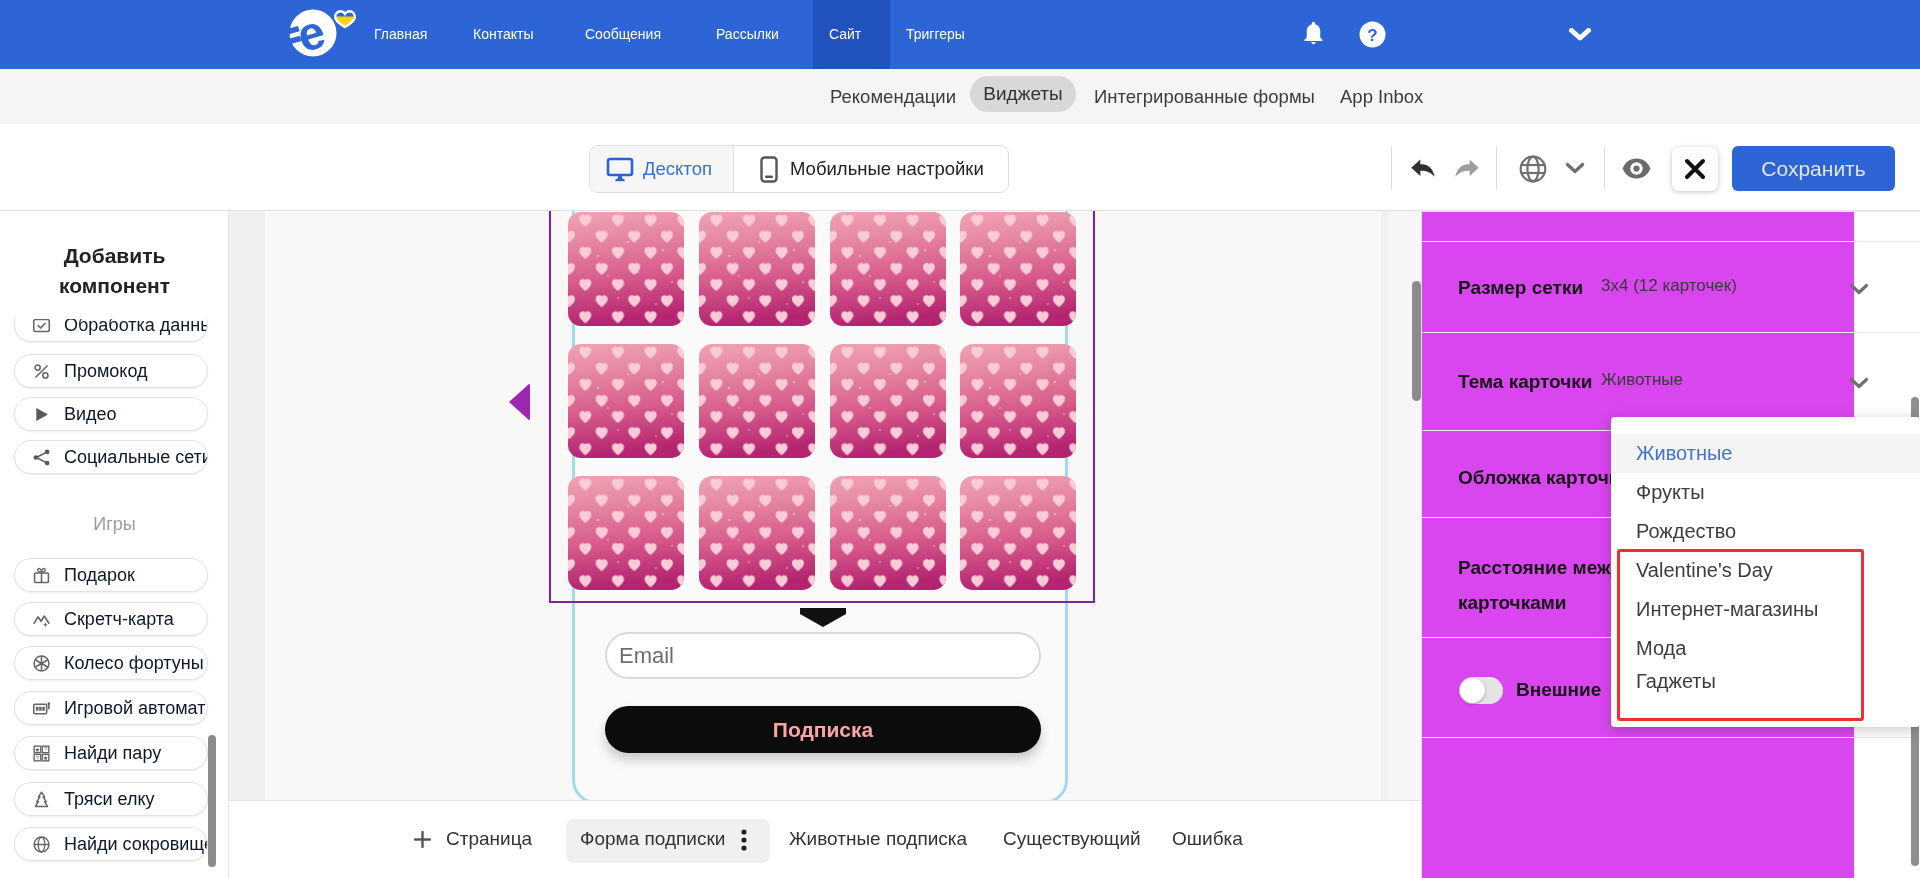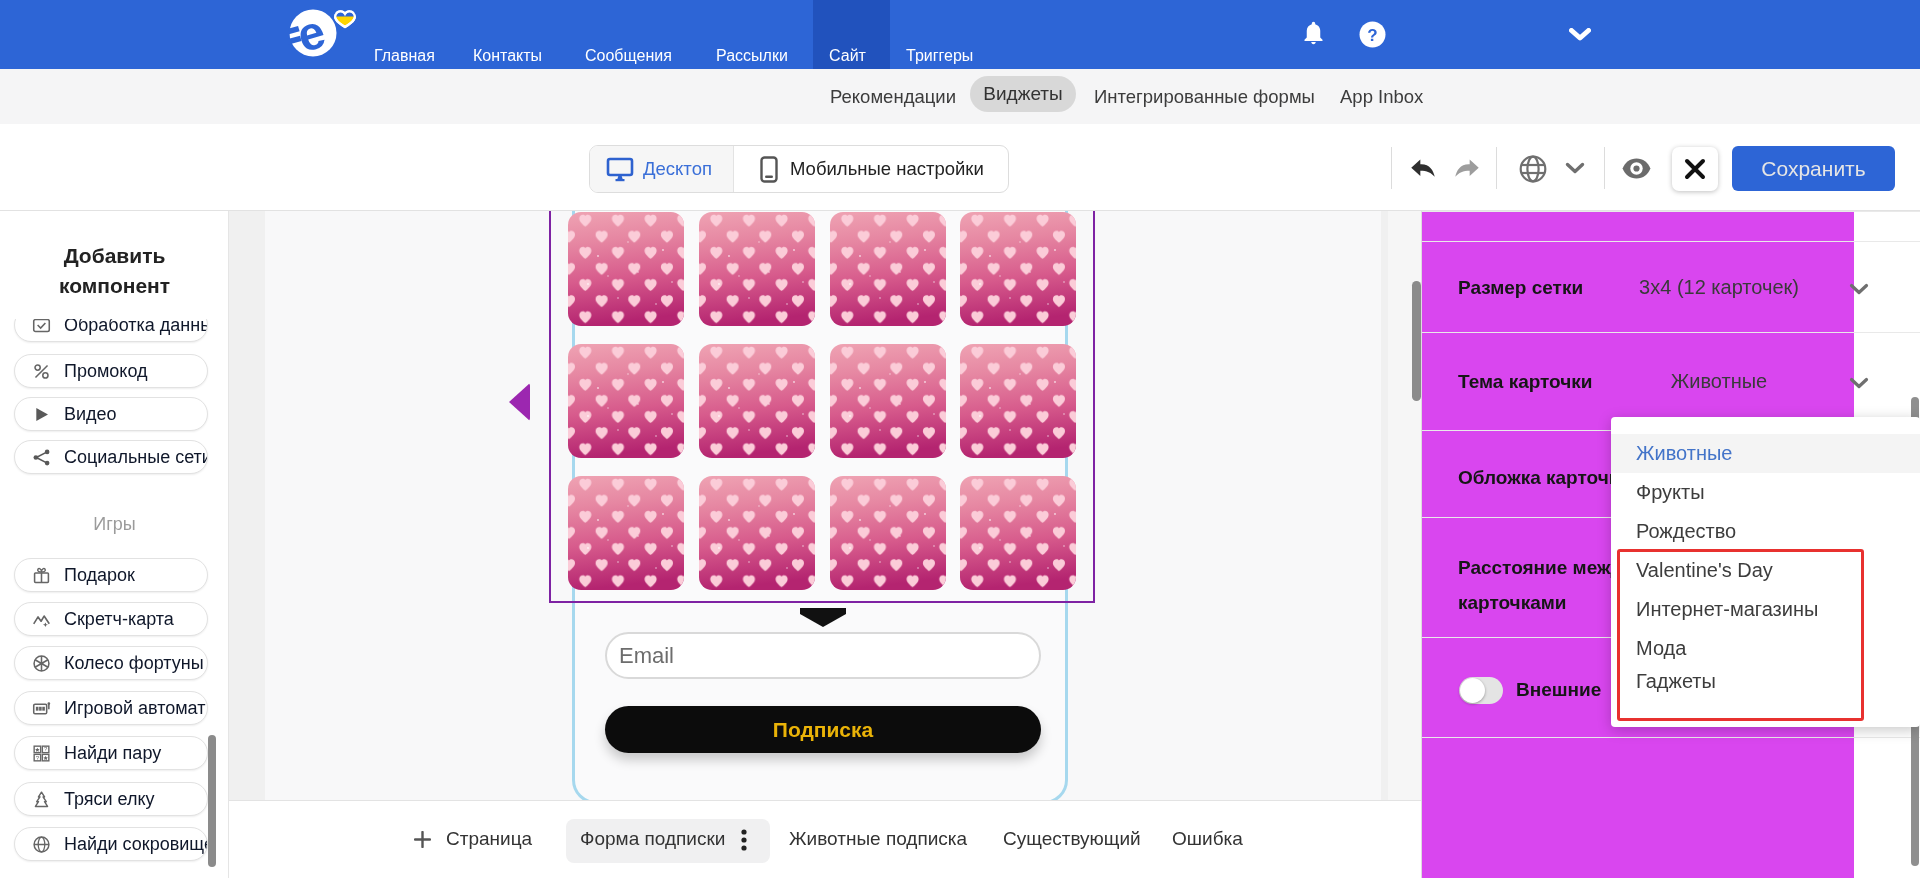--- a/index.html
+++ b/index.html
@@ -1,19 +1,19 @@
 <!DOCTYPE html>
 <html><head>
 <meta charset="utf-8">
 <style>
 * { margin:0; padding:0; box-sizing:border-box; }
 html,body { width:1920px; height:878px; overflow:hidden; font-family:"Liberation Sans", sans-serif; background:#fff; }
 .abs { position:absolute; }
 #topbar { position:absolute; left:0; top:0; width:1920px; height:69px; background:#2d65d6; }
-.navitem { position:absolute; top:0; height:69px; line-height:69px; color:#fff; font-size:16px;margin-top:21px; }
+.navitem { position:absolute; top:0; height:69px; line-height:69px; color:#fff; font-size:14px; }
 #siteactive { position:absolute; left:813px; top:0; width:77px; height:69px; background:#2152bd; }
 #subbar { position:absolute; left:0; top:69px; width:1920px; height:55px; background:#f5f5f6; }
 .subtab { position:absolute; top:0; height:55px; line-height:55px; color:#3c3c3c; font-size:18.5px; }
 #widpill { position:absolute; left:970px; top:7px; width:106px; height:36px; background:#d8d8d8; border-radius:18px; text-align:center; line-height:36px; font-size:19px; color:#333; }
 #toolbar { position:absolute; left:0; top:127px; width:1920px; height:84px; background:#fff; border-bottom:1px solid #e2e2e2; }
 #seg { position:absolute; left:589px; top:18px; width:420px; height:48px; border:1px solid #ddd; border-radius:9px; background:#fff; }
 #seg .left { position:absolute; left:0; top:0; width:144px; height:46px; background:#f6f6f6; border-right:1px solid #e3e3e3; border-radius:8px 0 0 8px; }
 #seg .dtext { position:absolute; left:53px; top:0; line-height:46px; color:#3a6fd8; font-size:18.5px; }
 #seg .mtext { position:absolute; left:200px; top:0; line-height:46px; color:#222; font-size:18.5px; }
 .tooldiv { position:absolute; top:20px; width:1px; height:42px; background:#dcdcdc; }
@@ -29,28 +29,28 @@
 .sbthumb { position:absolute; background:#8b8b8b; border-radius:5px; }
 #canvas { position:absolute; left:229px; top:211px; width:1192px; height:589px; background:#f0f0f0; overflow:hidden; }
 #artboard { position:absolute; left:36px; top:0; width:1116px; height:589px; background:#f8f8f9; }
 #cyanrect { position:absolute; left:343px; top:-24px; width:496px; height:617px; border:3px solid #a6d8ee; border-radius:24px; background:#fafafb; }
 #purplerect { position:absolute; left:320px; top:-22px; width:546px; height:414px; border:2px solid #7e22a3; }
 #ptri { position:absolute; left:280px; top:172px; width:0; height:0; border-top:19px solid transparent; border-bottom:19px solid transparent; border-right:21px solid #9c27b0; border-radius:3px; }
 .card { position:absolute; width:116px; height:114px; }
 #handlebar { position:absolute; left:571px; top:397px; width:46px; height:6px; background:#111; }
 #handletri { position:absolute; left:571px; top:403px; width:0; height:0; border-left:23px solid transparent; border-right:23px solid transparent; border-top:13px solid #111; }
 #email { position:absolute; left:376px; top:421px; width:436px; height:47px; background:#fff; border:2px solid #d9d9d9; border-radius:24px; font-size:22px; color:#6d6d6d; line-height:43px; padding-left:12px; }
-#subsc { position:absolute; left:376px; top:495px; width:436px; height:47px; background:#0c0c0c; border-radius:24px; box-shadow:0 7px 12px rgba(0,0,0,0.2); color:#eab308; font-size:21px; font-weight:bold; text-align:center; line-height:47px; }
+#subsc { position:absolute; left:376px; top:495px; width:436px; height:47px; background:#0c0c0c; border-radius:24px; box-shadow:0 7px 12px rgba(0,0,0,0.2); color:#fca5a5; font-size:21px; font-weight:bold; text-align:center; line-height:47px; }
 #bottombar { position:absolute; left:229px; top:800px; width:1192px; height:78px; background:#fff; border-top:1px solid #e3e3e3; }
 .btab { position:absolute; top:0; height:78px; line-height:76px; font-size:19px; color:#333; white-space:nowrap; }
 #formpill { position:absolute; left:337px; top:18px; width:204px; height:44px; background:#f0f0f1; border-radius:8px; }
 #rightpanel { position:absolute; left:1421px; top:211px; width:433px; height:667px; background:#d946ef; border-left:1px solid #ddd; }
 .rdiv { position:absolute; left:0; width:499px; height:1px; background:#e9e9e9; }
 .rlabel { position:absolute; left:36px; font-size:19px; font-weight:bold; color:#161616; }
-.rvalue { position:absolute; left:179px; width:236px; text-align:center; font-size:20px; color:#3a3a3a; }
+.rvalue { position:absolute; left:179px; width:236px; text-align:left; font-size:17px; color:#3a3a3a; }
 #toggle { position:absolute; left:37px; top:466px; width:44px; height:27px; background:#e4e4e4; border-radius:14px; }
 #toggle .knob { position:absolute; left:1px; top:1px; width:25px; height:25px; background:#fff; border-radius:50%; box-shadow:0 1px 3px rgba(0,0,0,0.35); }
 #dropdown { position:absolute; left:1611px; top:417px; width:309px; height:310px; background:#fff; border-radius:4px; box-shadow:0 3px 14px rgba(0,0,0,0.22); z-index:20; }
 .ditem { position:absolute; left:0; width:309px; height:39px; line-height:39px; font-size:20px; color:#3d3d3d; padding-left:25px; }
 #ditem0 { background:#f4f4f4; color:#4374c9; }
 #redrect { position:absolute; left:1617px; top:549px; width:247px; height:172px; border:3px solid #e8312f; border-radius:3px; z-index:21; }
 #pagethumb { position:absolute; left:1911px; top:397px; width:8px; height:469px; background:#8f8f8f; border-radius:4px; z-index:5; }
 #canvasthumb { position:absolute; left:1412px; top:281px; width:9px; height:120px; background:#8b8b8b; border-radius:5px; z-index:6; }
 </style>
 </head>

